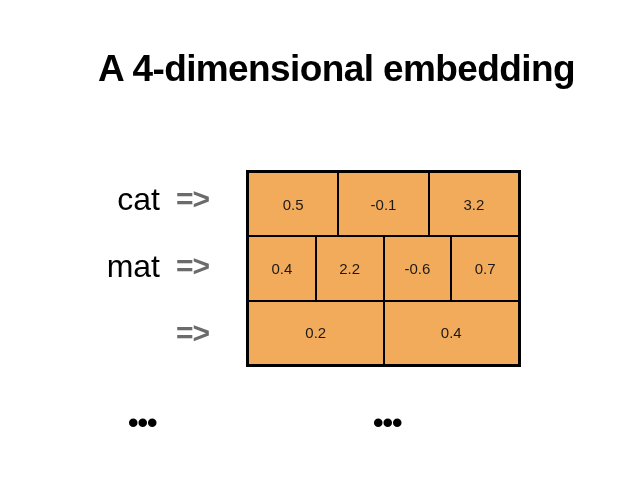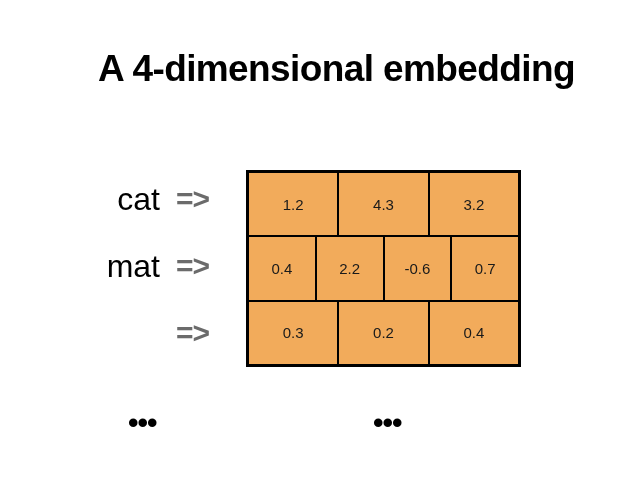--- a/index.html
+++ b/index.html
@@ -161,34 +161,33 @@
 
       <div class="label-row">
         <span class="label-arrow">=&gt;</span>
       </div>
 
     </div>
 
     <div class="matrix">
 
       <div class="matrix-row">
-        <div class="matrix-cell">1.2</div>
-        <div class="matrix-cell">4.3</div>
+        <div class="matrix-cell">0.5</div>
+        <div class="matrix-cell">-0.1</div>
         <div class="matrix-cell">3.2</div>
       </div>
 
       <div class="matrix-row">
         <div class="matrix-cell">0.4</div>
         <div class="matrix-cell">2.2</div>
         <div class="matrix-cell">-0.6</div>
         <div class="matrix-cell">0.7</div>
       </div>
 
       <div class="matrix-row">
-        <div class="matrix-cell">0.3</div>
         <div class="matrix-cell">0.2</div>
         <div class="matrix-cell">0.4</div>
       </div>
 
     </div>
 
   </div>
 
   <div class="ellipsis ellipsis-left">•••</div>
 

